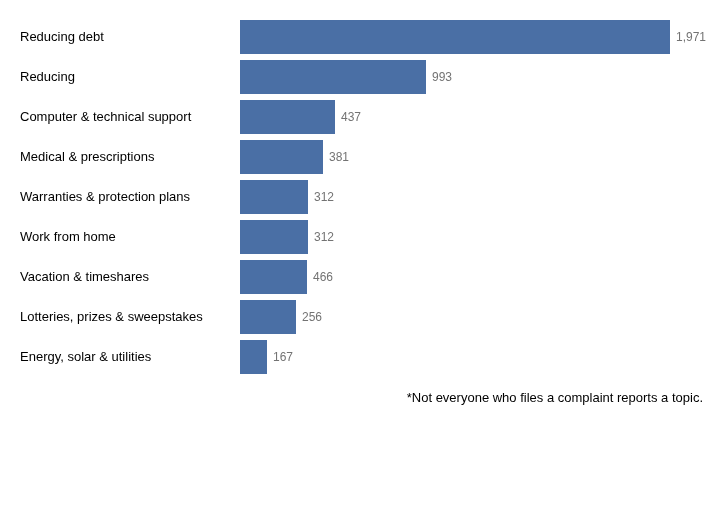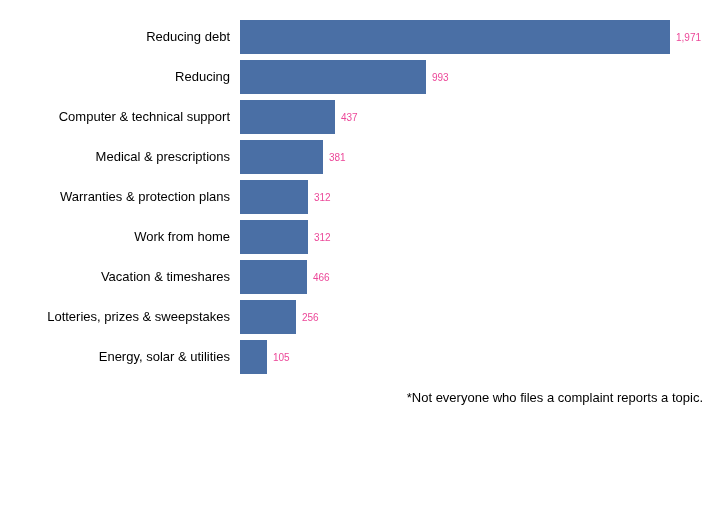--- a/index.html
+++ b/index.html
@@ -14,40 +14,39 @@
       width: 100%;
     }
     .chart-row {
       display: flex;
       align-items: center;
       margin-bottom: 6px;
     }
     .label {
       width: 220px;
       min-width: 220px;
-      text-align: right;
       padding-right: 10px;
       font-size: 13px;
       color: #000;
       line-height: 1.3;
     }
     .bar-area {
       flex: 1;
       display: flex;
       align-items: center;
     }
     .bar {
       background: #4a6fa5;
       height: 34px;
       display: inline-block;
     }
     .bar-value {
       margin-left: 6px;
-      font-size: 10px;
-      color: #ec4899;
+      font-size: 12px;
+      color: #737373;
     }
     .footnote {
       margin-top: 16px;
       font-size: 13px;
       color: #000;
       text-align: right;
     }
   </style>
 </head>
 <body>
@@ -107,18 +106,18 @@
         <div class="label">Lotteries, prizes &amp; sweepstakes</div>
         <div class="bar-area">
           <div class="bar" style="width: 56px;"></div>
           <span class="bar-value">256</span>
         </div>
       </div>
       <div class="chart-row">
         <div class="label">Energy, solar &amp; utilities</div>
         <div class="bar-area">
           <div class="bar" style="width: 27px;"></div>
-          <span class="bar-value">105</span>
+          <span class="bar-value">167</span>
         </div>
       </div>
     </div>
   <div class="footnote">*Not everyone who files a complaint reports a topic.</div>
 </div>
 
 </body></html>

